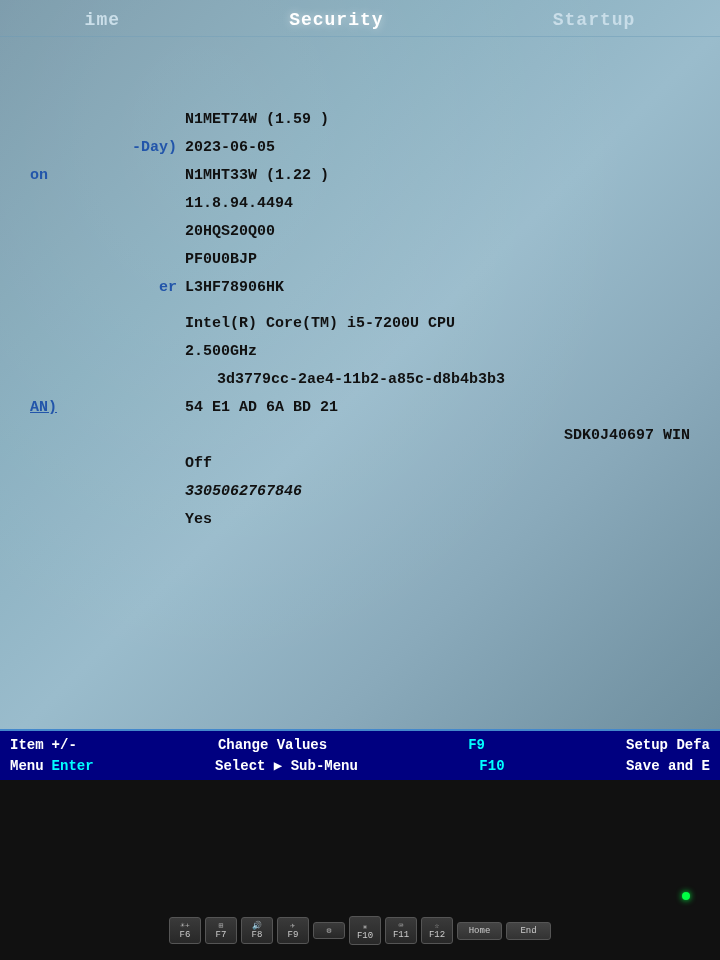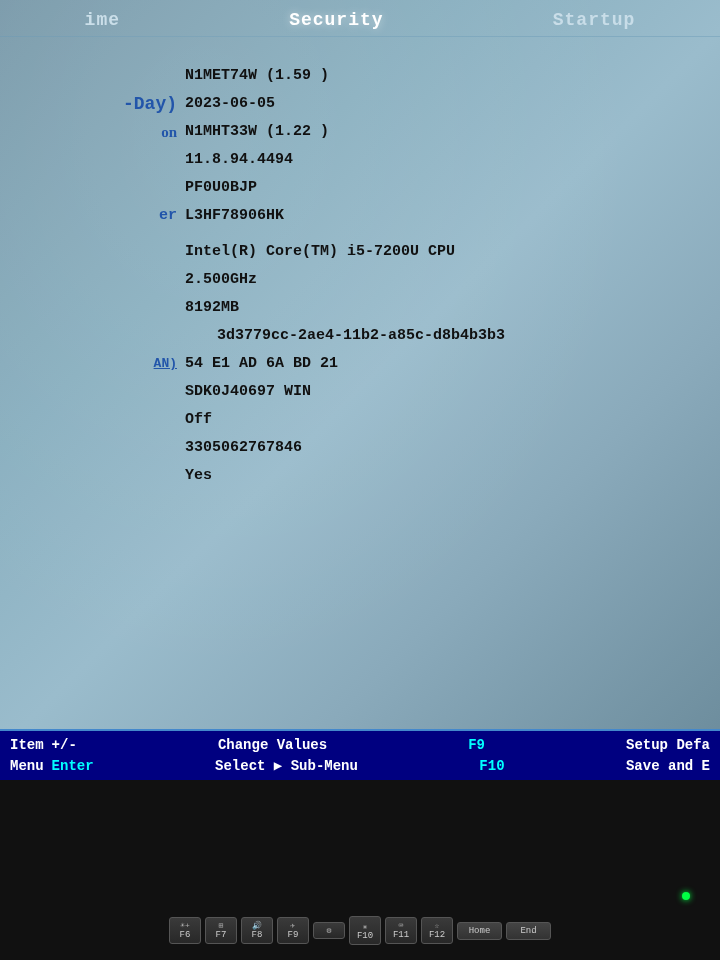--- a/index.html
+++ b/index.html
@@ -14,20 +14,21 @@
       flex-direction: column;
     }
 
     .bios-screen {
       width: 720px;
       height: 780px;
       background: linear-gradient(135deg, #7a9aaa 0%, #8ab0c0 30%, #9abccc 50%, #8aaabb 70%, #6a8a9a 100%);
       position: relative;
       display: flex;
       flex-direction: column;
+      gap: 44px;
     }
 
     
     .top-nav {
       display: flex;
       justify-content: space-around;
       background: transparent;
       padding: 8px 0 4px 0;
       border-bottom: 1px solid rgba(100,150,180,0.4);
     }
@@ -184,34 +185,38 @@
 
   <div class="content-area">
     <div style="display:flex; flex-direction:column; margin-top:5px;">
 
       <div style="display:flex; line-height:28px;">
         <div style="width:155px; color:#2255aa; font-size:15px; font-weight:bold; font-family:'Courier New',monospace;"></div>
         <div class="data-row">N1MET74W  (1.59 )</div>
       </div>
 
       <div style="display:flex; line-height:28px;">
-        <div style="width:155px; color:#2255aa; font-size:18px; font-weight:bold; font-family:'Courier New',monospace; text-align:right; padding-right:8px;">-Day)</div>
+        <div style="width:155px; color:#2255aa; font-size:15px; font-weight:bold; font-family:'Courier New',monospace; text-align:right; padding-right:8px;">-Day)</div>
         <div class="data-row">2023-06-05</div>
       </div>
 
       <div style="display:flex; line-height:28px;">
-        <div style="width:155px; color:#2255aa; font-size:15px; font-weight:bold; font-family:Liberation Serif, serif; text-align:right; padding-right:8px;">on</div>
+        <div style="width:155px; color:#2255aa; font-size:15px; font-weight:bold; font-family:Liberation Mono, monospace; text-align:left; padding-right:8px;">on</div>
         <div class="data-row">N1MHT33W  (1.22 )</div>
       </div>
 
       <div style="display:flex; line-height:28px;">
         <div style="width:155px;"></div>
         <div class="data-row">11.8.94.4494</div>
       </div>
 
+      <div style="display:flex; line-height:28px;">
+        <div style="width:155px;"></div>
+        <div class="data-row">20HQS20Q00</div>
+      </div>
 
       <div style="display:flex; line-height:28px;">
         <div style="width:155px;"></div>
         <div class="data-row">PF0U0BJP</div>
       </div>
 
       <div style="display:flex; line-height:28px;">
         <div style="width:155px; color:#2255aa; font-size:15px; font-weight:bold; font-family:'Courier New',monospace; text-align:right; padding-right:8px;">er</div>
         <div class="data-row">L3HF78906HK</div>
       </div>
@@ -220,46 +225,42 @@
       <div style="display:flex; line-height:28px;">
         <div style="width:155px;"></div>
         <div class="data-row" style="overflow:hidden;margin-top:8px;">Intel(R)  Core(TM)  i5-7200U CPU</div>
       </div>
 
       <div style="display:flex; line-height:28px;">
         <div style="width:155px;"></div>
         <div class="data-row">2.500GHz</div>
       </div>
 
-      <div style="display:flex; line-height:28px;">
-        <div style="width:155px;"></div>
-        <div class="data-row">8192MB</div>
-      </div>
 
       <div style="display:flex; line-height:28px;">
         <div style="width:155px;"></div>
         <div class="data-row" style="overflow:hidden;margin-left:32px;">3d3779cc-2ae4-11b2-a85c-d8b4b3b3</div>
       </div>
 
       <div style="display:flex; line-height:28px;">
-        <div style="width:155px; color:#2255aa; font-size:13px; font-weight:bold; font-family:'Courier New',monospace; text-align:right; padding-right:8px;text-decoration:underline;">AN)</div>
+        <div style="width:155px; color:#2255aa; font-size:15px; font-weight:bold; font-family:'Courier New',monospace; padding-right:8px;text-decoration:underline;">AN)</div>
         <div class="data-row">54 E1 AD 6A BD 21</div>
       </div>
 
-      <div style="display:flex; line-height:28px;">
+      <div style="display:flex; line-height:28px;justify-content:flex-end;">
         <div style="width:155px;"></div>
         <div class="data-row">SDK0J40697 WIN</div>
       </div>
 
       <div style="display:flex; line-height:28px;">
         <div style="width:155px;"></div>
         <div class="data-row">Off</div>
       </div>
 
-      <div style="display:flex; line-height:28px;">
+      <div style="display:flex; line-height:28px;font-style:italic;">
         <div style="width:155px;"></div>
         <div class="data-row">3305062767846</div>
       </div>
 
       <div style="display:flex; line-height:28px;">
         <div style="width:155px;"></div>
         <div class="data-row">Yes</div>
       </div>
 
     </div>

